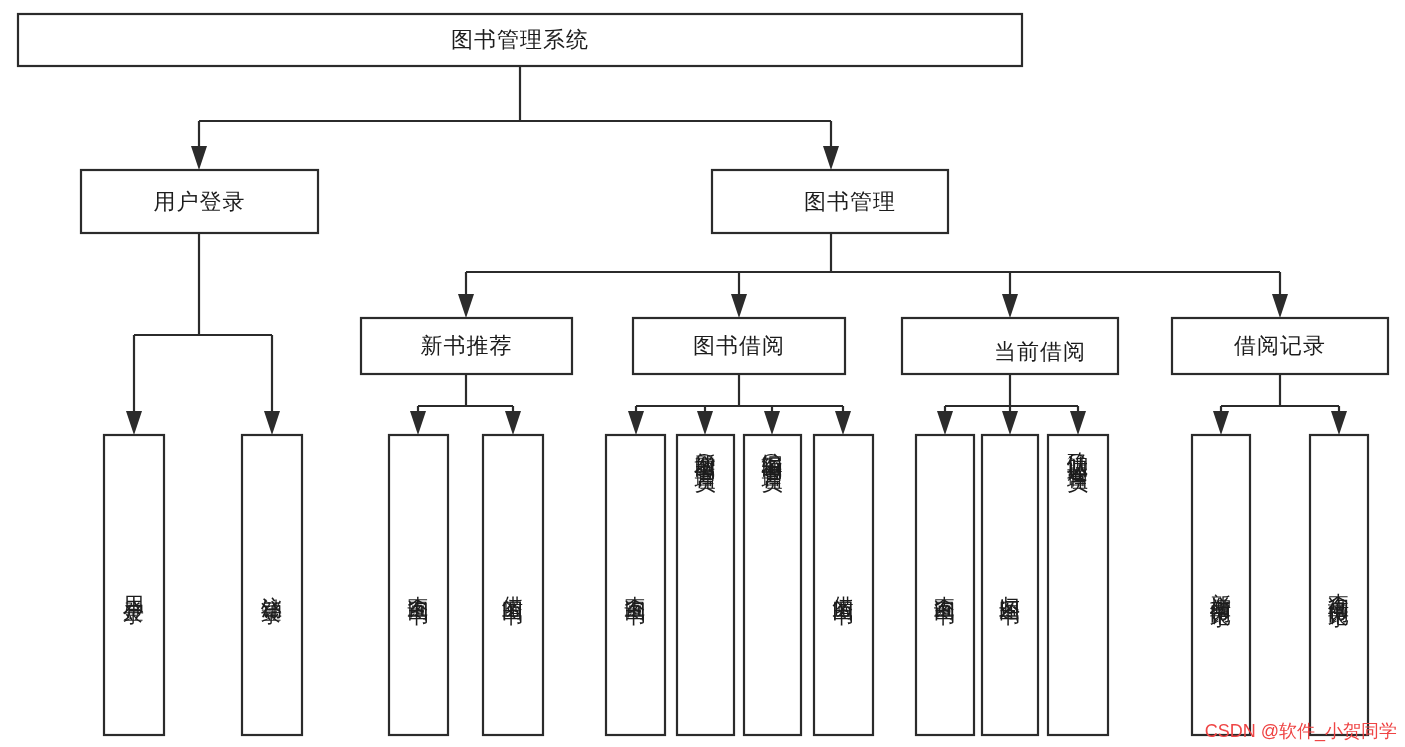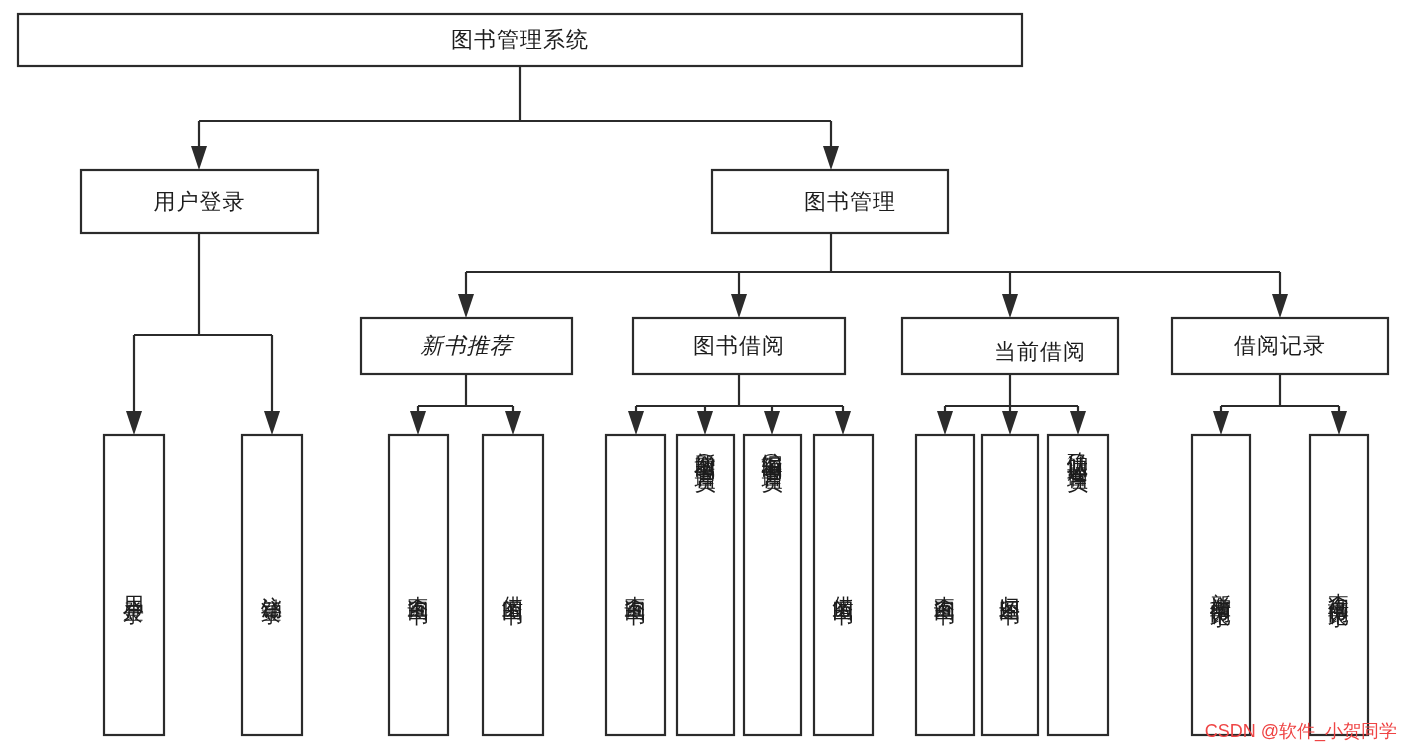--- a/index.html
+++ b/index.html
@@ -180,21 +180,21 @@
     <span class="hlabel-text">图书管理系统</span>
   </div>
 
   <div class="hlabel-wrap" style="left:81px; top:170px; width:237px; height:63px;">
     <span class="hlabel-text">用户登录</span>
   </div>
   <div class="hlabel-wrap" style="left:712px; top:170px; width:236px; height:63px;padding-left:20px;">
     <span class="hlabel-text">图书管理</span>
   </div>
 
-  <div class="hlabel-wrap" style="left:361px; top:318px; width:211px; height:56px;font-style:italic;">
+  <div class="hlabel-wrap" style="left:361px; top:318px; width:211px; height:56px;">
     <span class="hlabel-text">新书推荐</span>
   </div>
   <div class="hlabel-wrap" style="left:633px; top:318px; width:212px; height:56px;">
     <span class="hlabel-text">图书借阅</span>
   </div>
   <div class="hlabel-wrap" style="left:932px; top:318px; width:216px; height:68px;">
     <span class="hlabel-text">当前借阅</span>
   </div>
   <div class="hlabel-wrap" style="left:1172px; top:318px; width:216px; height:56px;">
     <span class="hlabel-text">借阅记录</span>

